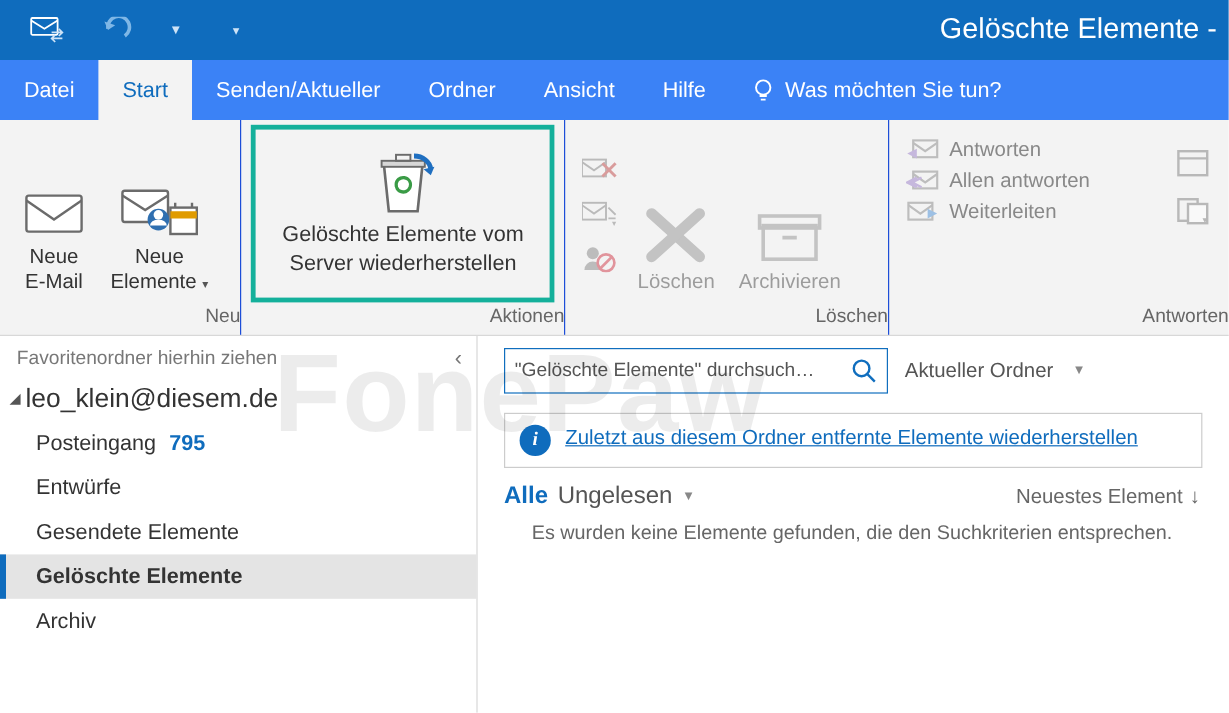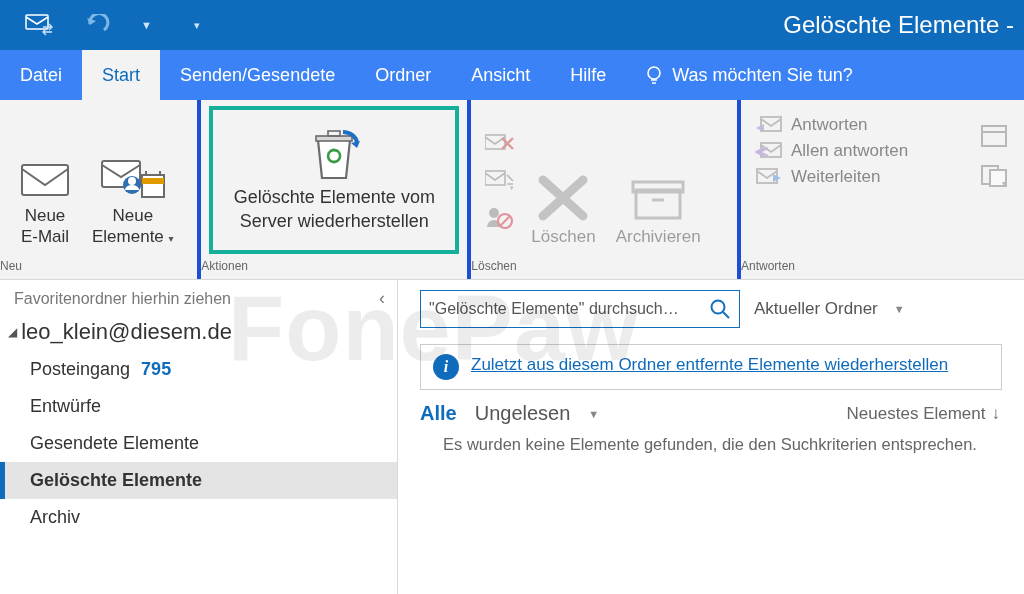--- a/index.html
+++ b/index.html
@@ -14,23 +14,23 @@
 
   
   .tabsbar { background: #3b82f6; height: 50px; display:flex; align-items:stretch; color:#fff; font-size:18px; }
   .tab { padding: 0 20px; display:flex; align-items:center; cursor:pointer; }
   .tab.active { background:#f3f3f3; color:#0f6cbd; }
   .tell-me { display:flex; align-items:center; gap:8px; padding-left:18px; }
   .bulb { width:20px; height:20px; }
 
   
   .ribbon { background:#f3f3f3; height:180px; display:flex; border-bottom:1px solid #d8d8d8; }
-  .group { display:flex; flex-direction:column; border-right:4px solid #1d4ed8; }
+  .group { display:flex; flex-direction:column; border-right:1px solid #1d4ed8; }
   .group-body { flex:1; display:flex; align-items:center; padding:6px 8px 0 8px; }
-  .group-label { text-align:left; font-size:12px; color:#666; padding:2px 0 6px 0; }
+  .group-label { text-align:right; font-size:16px; color:#666; padding:2px 0 6px 0; }
   .big-btn { display:flex; flex-direction:column; align-items:center; justify-content:flex-end; padding:4px 10px; height:140px; cursor:pointer; }
   .big-btn .lbl { text-align:center; font-size:17px; line-height:1.25; margin-top:4px; color:#333; }
   .caret { font-size:10px; color:#555; margin-left:2px; }
 
   .recover-wrap { border:4px solid #14b09b; padding:6px 14px; display:flex; flex-direction:column; align-items:center; justify-content:center; height:148px; width:262px; }
   .recover-lbl { text-align:center; font-size:18px; color:#333; line-height:1.3; margin-top:6px;}
 
   .mini-col { display:flex; flex-direction:column; gap:10px; padding:4px 6px; }
   .mini-icon { width:30px; height:26px; opacity:.45; }
 
@@ -54,21 +54,21 @@
 
   .content { flex:1; position:relative; padding:10px 0 0 22px; }
   .watermark { position:absolute; left:-170px; top:-4px; font-size:92px; color:#000; opacity:.07; font-weight:600; letter-spacing:1px; pointer-events:none; user-select:none; }
   .searchrow { display:flex; align-items:center; gap:14px; }
   .searchbox { width:320px; height:38px; border:1px solid #106ebe; display:flex; align-items:center; padding:0 8px; font-size:16px; color:#555; }
   .searchbox .mag { margin-left:auto; color:#106ebe; }
   .scope { font-size:17px; color:#555; display:flex; align-items:center; gap:16px; cursor:pointer;}
   .infobar { margin:16px 22px 0 0; border:1px solid #ccc; padding:9px 12px; display:flex; align-items:flex-start; gap:12px; }
   .info-i { width:26px; height:26px; background:#0f6cbd; border-radius:50%; color:#fff; display:flex; align-items:center; justify-content:center; font-style:italic; font-family:Georgia,serif; font-weight:700; font-size:16px; flex-shrink:0;}
   .infobar a { color:#0f6cbd; text-decoration:underline; font-size:17px; line-height:1.35; }
-  .filterrow { display:flex; align-items:center; gap:18px; margin-top:12px; font-size:20px; }
+  .filterrow { display:flex; align-items:center; gap:8px; margin-top:12px; font-size:20px; }
   .ftab { color:#555; cursor:pointer; }
   .ftab.active { color:#0f6cbd; font-weight:700; }
   .sort { margin-left:auto; margin-right:24px; font-size:17px; color:#666; display:flex; align-items:center; gap:6px; cursor:pointer;}
   .empty { margin-top:8px; color:#666; font-size:16.5px; text-align:center; padding-right:24px; line-height:1.4; }
 
   svg { display:block; }
 </style>
 </head>
 <body>
 
@@ -89,21 +89,21 @@
     </span>
     <span class="qat-caret">▼</span>
     <span class="qat-caret" style="margin-left:14px">▾</span>
   </div>
   <div class="title-text">Gelöschte Elemente - </div>
 </div>
 
 <div class="tabsbar">
   <div class="tab">Datei</div>
   <div class="tab active">Start</div>
-  <div class="tab">Senden/Gesendete</div>
+  <div class="tab">Senden/Aktueller</div>
   <div class="tab">Ordner</div>
   <div class="tab">Ansicht</div>
   <div class="tab">Hilfe</div>
   <div class="tell-me">
     <svg class="bulb" viewBox="0 0 20 20">
         <circle cx="10" cy="8" r="6" fill="none" stroke="#fff" stroke-width="1.6"></circle>
         <path d="M7 15 h6 M8 18 h4" stroke="#fff" stroke-width="1.6"></path>
       </svg>
     <span>Was möchten Sie tun?</span>
   </div>

